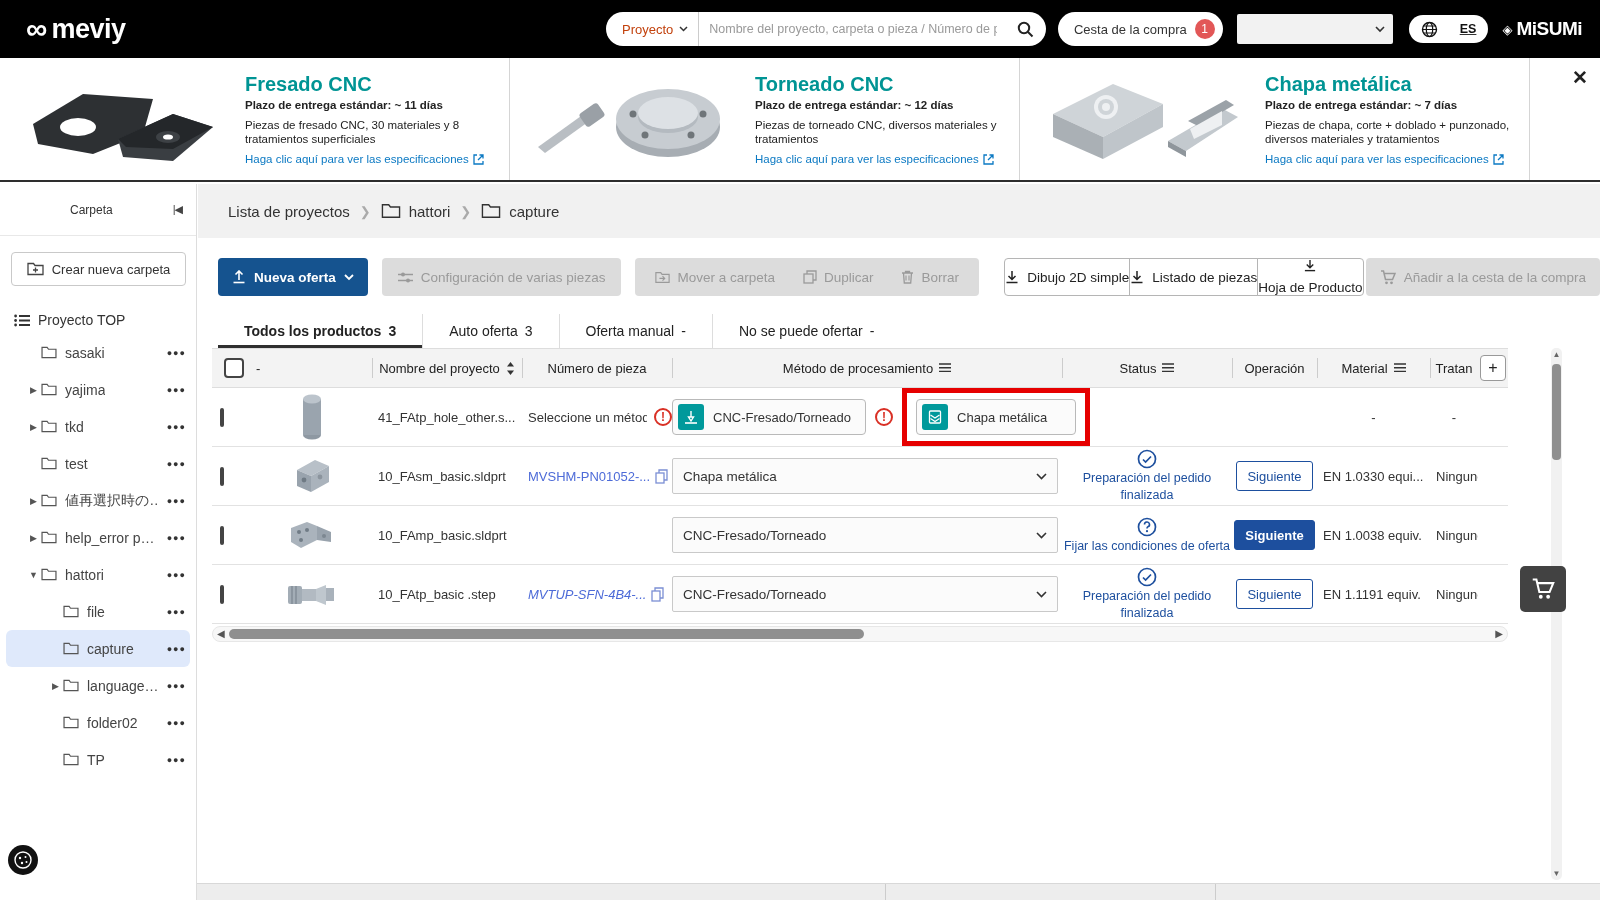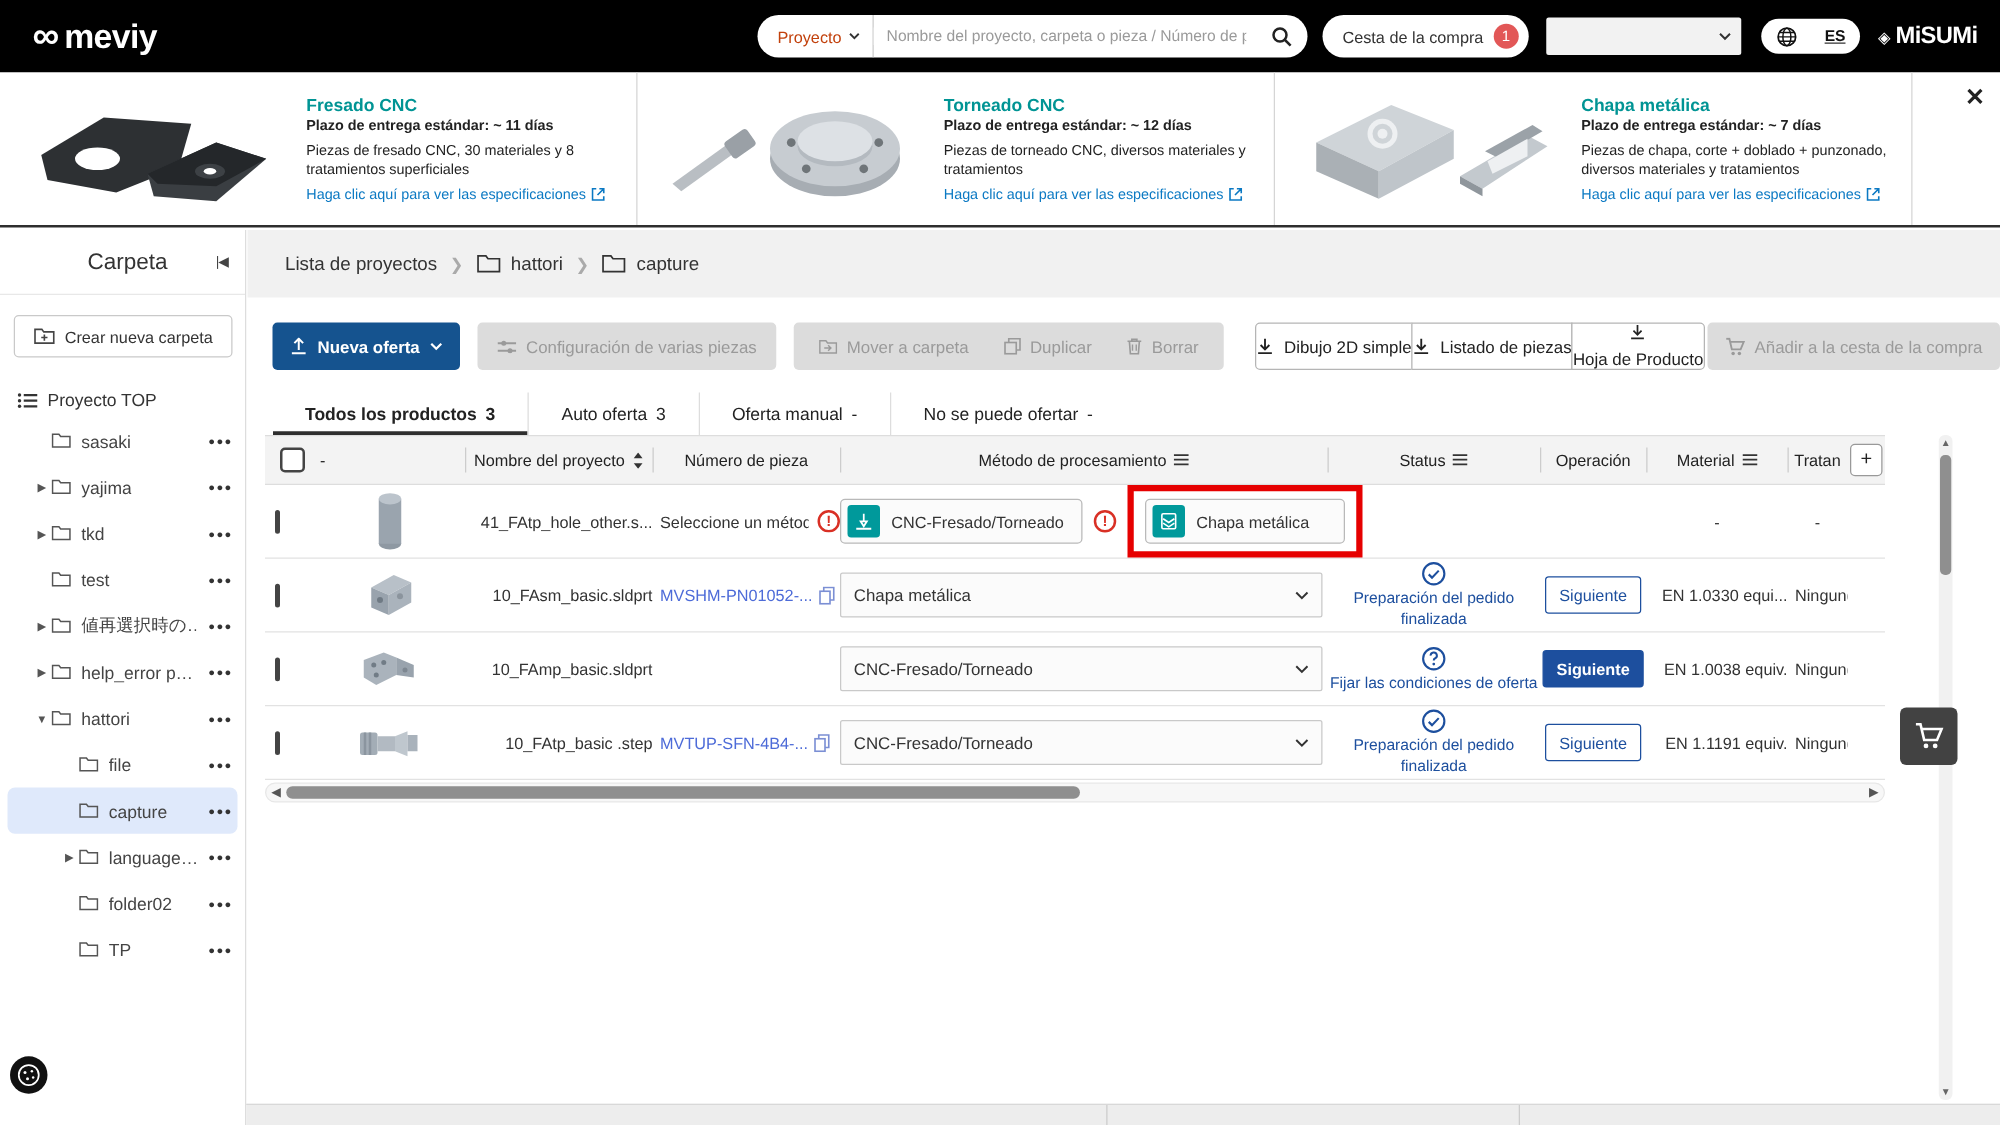--- a/index.html
+++ b/index.html
@@ -38,32 +38,32 @@
   .brand { margin-left:14px; margin-right:18px; display:flex; align-items:center; gap:4px; color:#fff; cursor:pointer; }
   .brand .diam { font-size:13px; }
   .brand .bword { font-size:19px; font-weight:bold; letter-spacing:-0.5px; }
 
   
   .banner { position:absolute; left:0; top:58px; width:1600px; height:124px; background:#fff;
             border-bottom:2px solid #2e2e2e; display:flex; }
   .bcard { width:510px; height:100%; border-right:1px solid #d5d5d5; display:flex; align-items:center; padding:6px 0; }
   .bimg { width:245px; display:flex; align-items:center; justify-content:center; }
   .btxt { flex:1; padding-right:10px; }
-  .btxt h3 { color:#009494; font-size:14px; margin-bottom:3px; }
+  .btxt h3 { color:#009494; font-size:20px; margin-bottom:3px; }
   .lead { font-size:11.5px; font-weight:bold; color:#222; margin-bottom:7px; }
   .desc { font-size:11.5px; color:#222; line-height:1.25; margin-bottom:7px; }
   .blink { font-size:11.5px; color:#0b79c3; cursor:pointer; display:flex; align-items:center; gap:4px; }
   .bclose { flex:1; position:relative; border-right:none; }
   .closex { position:absolute; right:12px; top:8px; font-size:19px; font-weight:bold; color:#222; cursor:pointer; }
 
   
   .sidebar { position:absolute; left:0; top:184px; width:197px; bottom:0; background:#fff;
              border-right:1px solid #ddd; }
   .sbhead { height:52px; display:flex; align-items:center; border-bottom:1px solid #e8e8e8; padding:0 14px; }
-  .sbtitle { font-size:18px; color:#333; margin-left:56px; }
+  .sbtitle { font-size:12px; color:#333; margin-left:56px; }
   .collapse { margin-left:auto; font-size:11px; color:#444; cursor:pointer; letter-spacing:-1px; }
   .newfolder { margin:16px 11px 0 11px; width:175px; height:34px; background:#fff; border:1px solid #c9c9c9;
                border-radius:4px; display:flex; align-items:center; justify-content:center; gap:8px;
                font-size:13px; color:#333; cursor:pointer; }
   .ptop { display:flex; align-items:center; gap:8px; margin:26px 0 6px 14px; font-size:14px; color:#333; cursor:pointer; }
   .sitem { display:flex; align-items:center; height:37px; padding-right:10px; font-size:14px; color:#444; cursor:pointer; }
   .sitem .arr { width:15px; font-size:9px; color:#555; text-align:center; flex:none; }
   .sitem.lvl1 { padding-left:26px; }
   .sitem.lvl2 { padding-left:48px; }
   .sitem .slabel { margin-left:8px; white-space:nowrap; overflow:hidden; max-width:92px; }
@@ -105,21 +105,21 @@
   .trow { display:grid; grid-template-columns:40px 120px 150px 150px 390px 170px 85px 113px 48px 30px;
           align-items:center; }
   .thead { height:40px; background:#f3f3f3; border-top:1px solid #ddd; border-bottom:1px solid #ddd;
            font-size:13px; color:#222; }
   .th { display:flex; align-items:center; justify-content:center; gap:6px; height:100%; position:relative; }
   .th.lft { justify-content:flex-start; padding-left:4px; }
   .th.sep::before { content:""; position:absolute; left:0; top:9px; bottom:9px; width:1px; background:#ccc; }
   .drow { height:59px; border-bottom:1px solid #e2e2e2; font-size:13px; }
   .cb { width:20px; height:20px; border:2px solid #444; border-radius:4px; background:#fff; margin-left:8px; cursor:pointer; }
   .cell-c { display:flex; justify-content:center; align-items:center; }
-  .cell-l { padding-left:6px; white-space:nowrap; overflow:hidden;text-align:right; }
+  .cell-l { padding-left:6px; white-space:nowrap; overflow:hidden; }
   .plink { color:#4d6bd8; cursor:pointer; display:flex; align-items:center; gap:5px; padding-left:6px; white-space:nowrap; }
   .warn { width:18px; height:18px; border:2px solid #d93025; border-radius:50%; color:#d93025; font-weight:bold;
           font-size:12px; display:inline-flex; align-items:center; justify-content:center; flex:none; }
   .mbtn { height:36px; background:#fbfbfb; border:1px solid #b9b9b9; border-radius:4px; display:flex;
           align-items:center; gap:9px; padding:0 14px 0 5px; cursor:pointer; white-space:nowrap; }
   .chipicon { width:26px; height:26px; background:#00999b; border-radius:3px; display:flex; align-items:center; justify-content:center; }
   .redbox { border:5px solid #e60000; padding:6px 9px; display:flex; align-items:center; }
   .mselect { height:36px; width:386px; background:#fbfbfb; border:1px solid #c9c9c9; border-radius:2px;
              display:flex; align-items:center; padding:0 10px; font-size:13.5px; cursor:pointer; }
   .mselect .chv { margin-left:auto; }
@@ -693,21 +693,21 @@
             <rect x="2" y="7" width="14" height="18" rx="2" fill="#a3adb6"></rect>
             <rect x="5" y="7" width="2" height="18" fill="#8b959f"></rect>
             <rect x="9" y="7" width="2" height="18" fill="#8b959f"></rect>
             <rect x="16" y="10" width="14" height="12" fill="#b2bac2"></rect>
             <polygon points="30,10 40,6 40,26 30,22" fill="#bfc7ce"></polygon>
             <rect x="40" y="9" width="8" height="13" fill="#a9b2bb"></rect>
           </svg>
       </div>
       <div class="cell-l">10_FAtp_basic .step</div>
       <div class="plink">
-        <span style="white-space:nowrap;overflow:hidden;">MVTUP-SFN-4B4-...</span>
+        <span style="white-space:nowrap;overflow:hidden;font-style:italic;">MVTUP-SFN-4B4-...</span>
         <svg width="13" height="15" viewBox="0 0 13 15">
             <rect x="1" y="4" width="8" height="10" stroke="#7b8fd4" stroke-width="1.3" fill="none"></rect>
             <path d="M4 4V1h8v10h-3" stroke="#7b8fd4" stroke-width="1.3" fill="none"></path>
           </svg>
       </div>
       <div>
         <div class="mselect">
           <span>CNC-Fresado/Torneado</span>
           <svg class="chv" width="11" height="7" viewBox="0 0 11 7">
               <path d="M1 1l4.5 4.5L10 1" stroke="#333" stroke-width="1.6" fill="none"></path>

